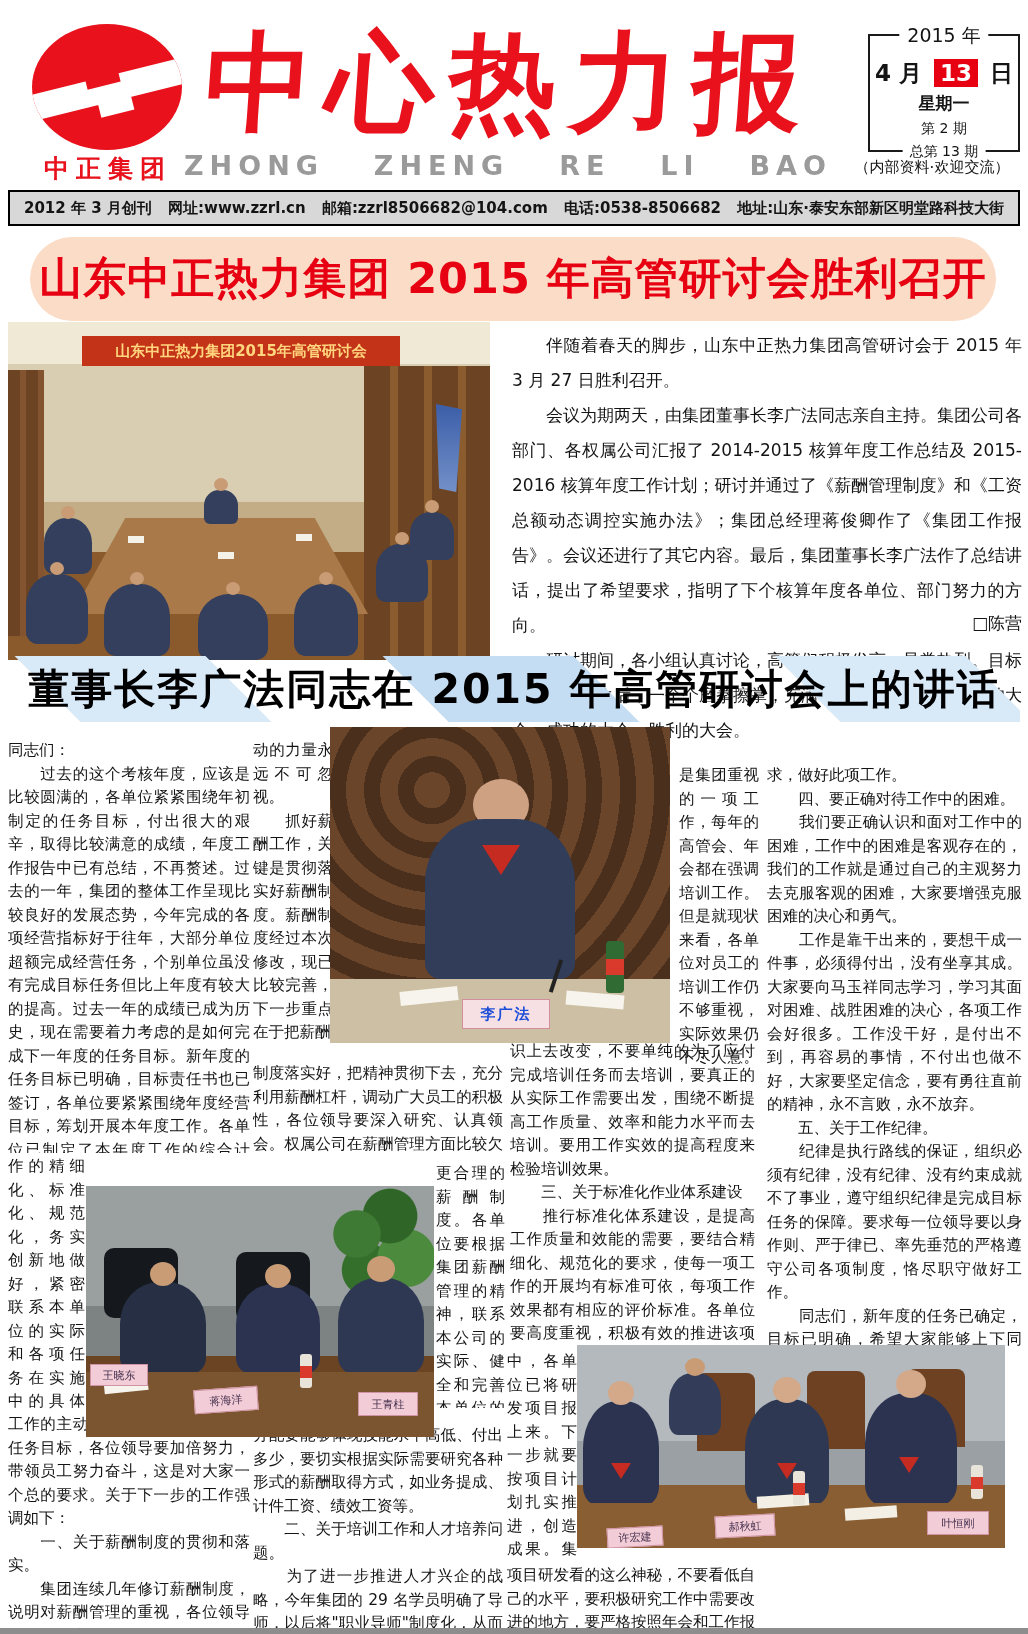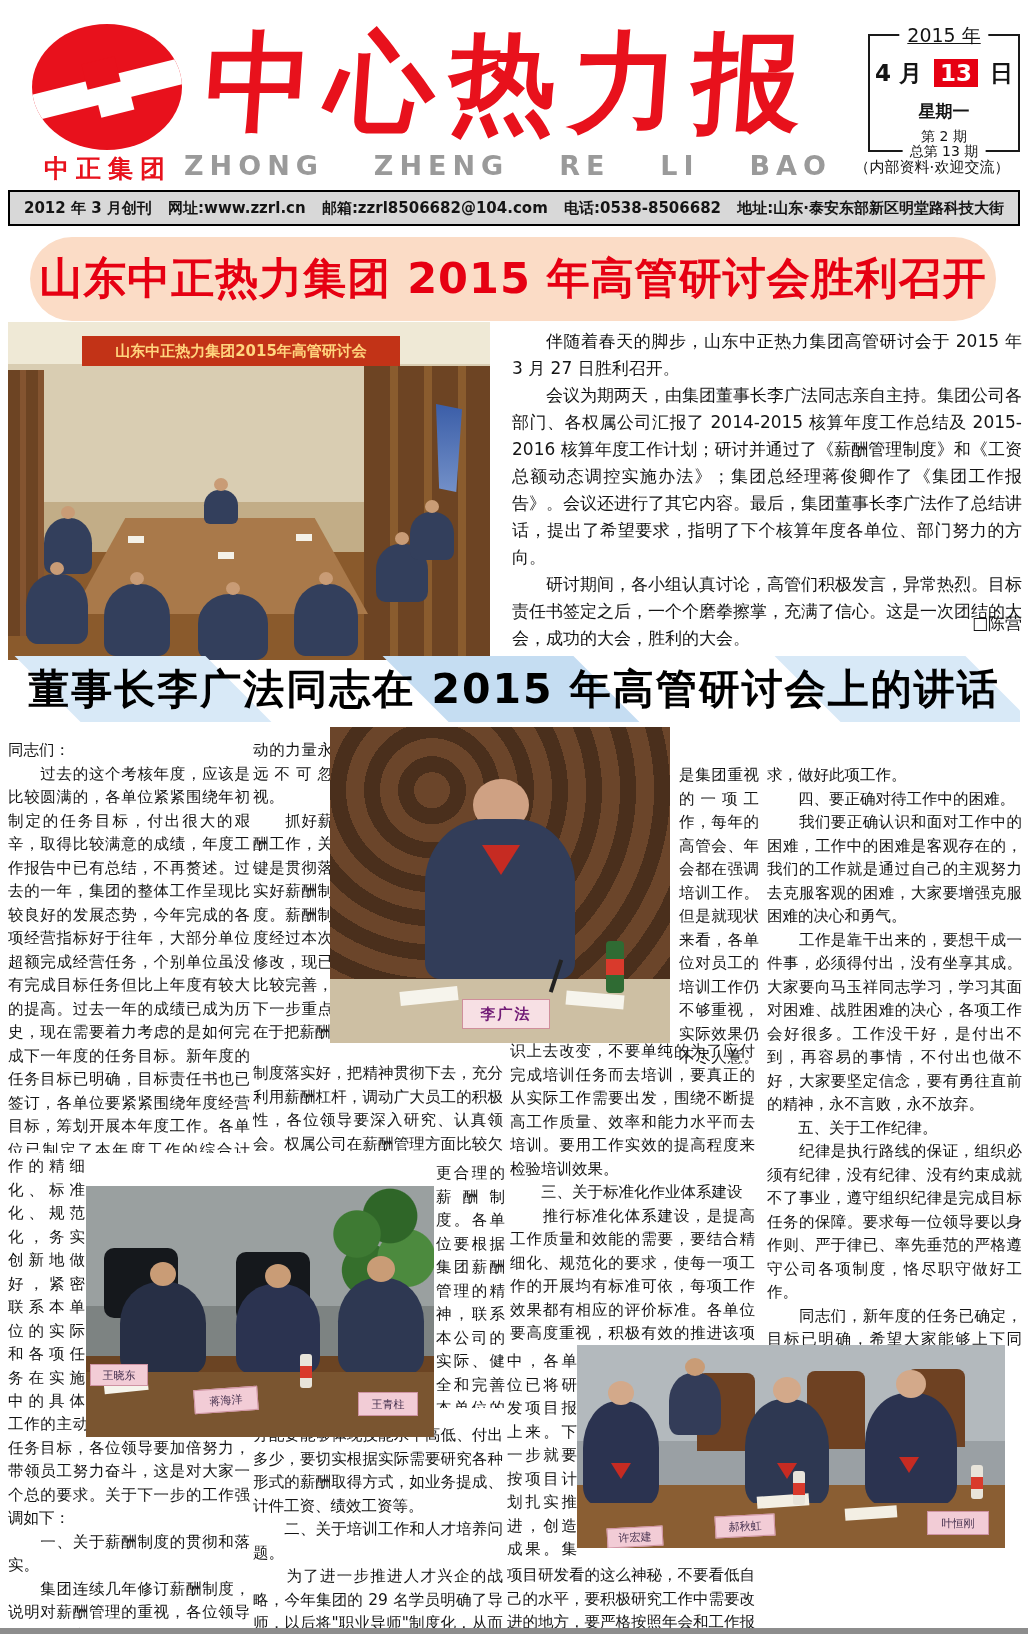--- a/index.html
+++ b/index.html
@@ -15,39 +15,39 @@
   .logo-notch2{position:absolute;left:66px;top:66px;width:34px;height:24px;background:#ffffff;transform:rotate(-14deg);}
   .logo-text{position:absolute;left:10px;top:152px;width:196px;text-align:center;color:#e8111c;
              font-size:25px;font-weight:bold;letter-spacing:7px;}
   .masthead{position:absolute;left:178px;top:14px;width:664px;height:140px;display:flex;align-items:center;
             justify-content:center;color:#e8111c;font-family:"DejaVu Serif","Liberation Serif",serif;
             font-weight:900;font-size:108px;letter-spacing:14px;transform:skewX(-4deg);white-space:nowrap;}
   .pinyin{position:absolute;left:184px;top:150px;width:648px;display:flex;justify-content:space-between;
           color:#9a9a9a;font-weight:bold;font-size:27px;letter-spacing:6px;}
   .datebox{position:absolute;left:868px;top:34px;width:148px;height:114px;border:2px solid #1a1a1a;}
   .db-year{position:absolute;left:50%;top:-13px;transform:translateX(-50%);background:#fff;
-           padding:0 8px;font-size:19px;white-space:nowrap;text-decoration:underline;}
+           padding:0 8px;font-size:19px;white-space:nowrap;}
   .db-daterow{margin-top:22px;text-align:center;font-size:23px;font-weight:bold;white-space:nowrap;}
   .db-day{display:inline-block;background:#e60012;color:#ffffff;padding:1px 6px;margin:0 4px;}
-  .db-week{margin-top:11px;text-align:center;font-size:17px;font-weight:bold;}
+  .db-week{margin-top:3px;text-align:center;font-size:17px;font-weight:bold;}
   .db-issue{margin-top:5px;text-align:center;font-size:14px;}
   .db-total{position:absolute;left:50%;bottom:-11px;transform:translateX(-50%);background:#fff;
             padding:0 7px;font-size:14px;white-space:nowrap;}
   .db-note{position:absolute;left:836px;top:158px;width:192px;text-align:center;font-size:15px;
            font-family:"DejaVu Serif","Liberation Serif",serif;}
   .infobar{position:absolute;left:8px;top:190px;width:1012px;height:32px;background:#d8d8d8;
            border:2px solid #000;box-sizing:border-box;display:flex;align-items:center;
            justify-content:space-between;padding:16px 14px;font-size:15px;font-weight:bold;white-space:nowrap;}
 
   
   .headline1{position:absolute;left:30px;top:237px;width:966px;height:84px;background:#fbdcc6;
              border-radius:46px;display:flex;align-items:center;justify-content:center;}
   .headline1 span{color:#e60012;font-size:43px;font-weight:bold;letter-spacing:1px;white-space:nowrap;}
   .a1text{position:absolute;left:512px;top:328px;width:510px;}
-  .a1text p{margin:0;font-size:17px;line-height:27px;text-align:justify;text-indent:2em;}
+  .a1text p{margin:0;font-size:17px;line-height:35px;text-align:justify;text-indent:2em;}
   .byline{position:absolute;left:512px;top:612px;width:510px;text-align:right;font-size:17px;}
 
   
   .photo1{position:absolute;left:8px;top:322px;width:482px;height:338px;overflow:hidden;
           background:linear-gradient(#efe9d6 0 42px,#d9cdb2 42px 180px,#c2ad87 180px 230px,#8a5a2c 230px 100%);}
   .p1-banner{position:absolute;left:74px;top:14px;width:318px;height:30px;background:#c23317;
              display:flex;align-items:center;justify-content:center;color:#ffd57e;
              font-size:15px;font-weight:bold;white-space:nowrap;}
   .p1-doorL{position:absolute;left:0;top:48px;width:36px;height:266px;background:repeating-linear-gradient(90deg,#6d4423 0 12px,#845430 12px 18px);}
   .p1-doorR{position:absolute;left:356px;top:44px;width:126px;height:294px;background:repeating-linear-gradient(90deg,#6d4423 0 26px,#8a5c2e 26px 34px);}
@@ -89,21 +89,21 @@
           background:repeating-radial-gradient(circle at 30% 20%,#6b452a 0 18px,#4a2f1c 18px 34px);}
   .pc-man{position:absolute;left:95px;top:92px;width:150px;height:160px;background:#323d59;
           border-radius:40% 40% 10% 10%;}
   .pc-head{position:absolute;left:143px;top:52px;width:56px;height:52px;border-radius:50%;background:#cfa183;}
   .pc-scarf{position:absolute;left:152px;top:118px;width:38px;height:30px;background:#c62b22;
             clip-path:polygon(0 0,100% 0,50% 100%);}
   .pc-table{position:absolute;left:0;top:252px;width:340px;height:64px;background:#cdbfa3;}
   .pc-paper{position:absolute;width:58px;height:14px;background:#f6f4ec;transform:rotate(-6deg);}
   .pc-card{position:absolute;left:132px;top:272px;width:86px;height:28px;background:#f7e0e4;
            border:1px solid #cf8f9b;display:flex;align-items:center;justify-content:center;
-           color:#701a75;font-size:15px;font-weight:bold;letter-spacing:2px;}
+           color:#1d4ed8;font-size:15px;font-weight:bold;letter-spacing:2px;}
   .pc-bottle{position:absolute;left:276px;top:214px;width:18px;height:52px;background:#2f6b33;border-radius:4px;}
   .pc-bottle::after{content:"";position:absolute;left:0;top:18px;width:18px;height:16px;background:#d93a2c;}
   .pc-mic{position:absolute;left:224px;top:232px;width:4px;height:34px;background:#222;transform:rotate(18deg);}
 
   .photoBL{position:absolute;left:86px;top:1152px;width:348px;height:251px;overflow:hidden;
            background:linear-gradient(#9aa0a0 0 120px,#7d8382 120px 170px,#6b4423 170px 100%);margin-top:34px;}
   .bl-plant{position:absolute;left:238px;top:0px;width:110px;height:120px;
             background:radial-gradient(circle at 30% 40%,#3e7a33 0 22%,transparent 23%),
                        radial-gradient(circle at 60% 25%,#2f6628 0 24%,transparent 25%),
                        radial-gradient(circle at 75% 60%,#4c8a3e 0 26%,transparent 27%),

